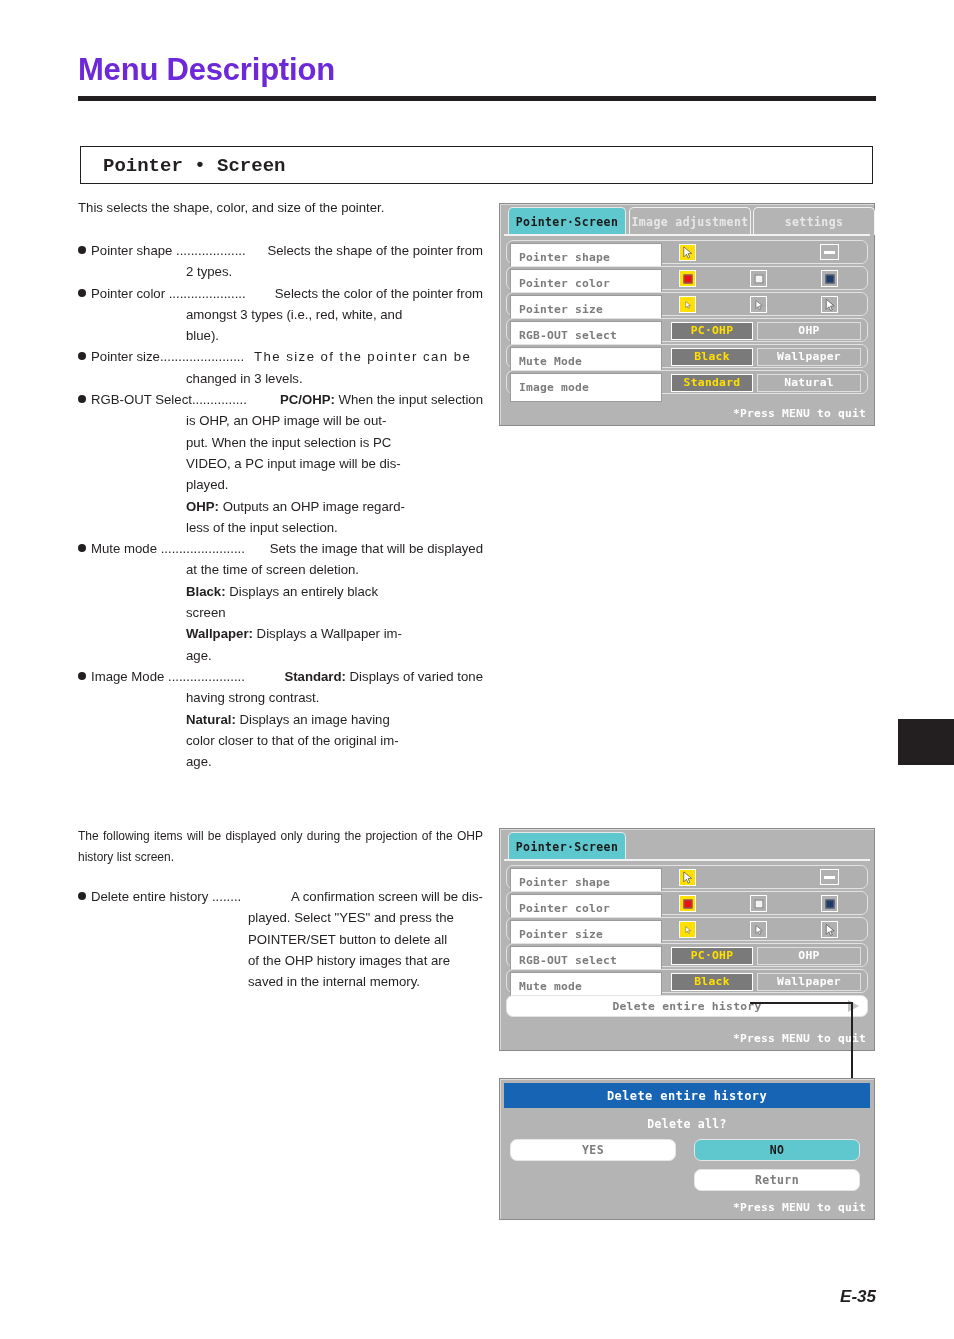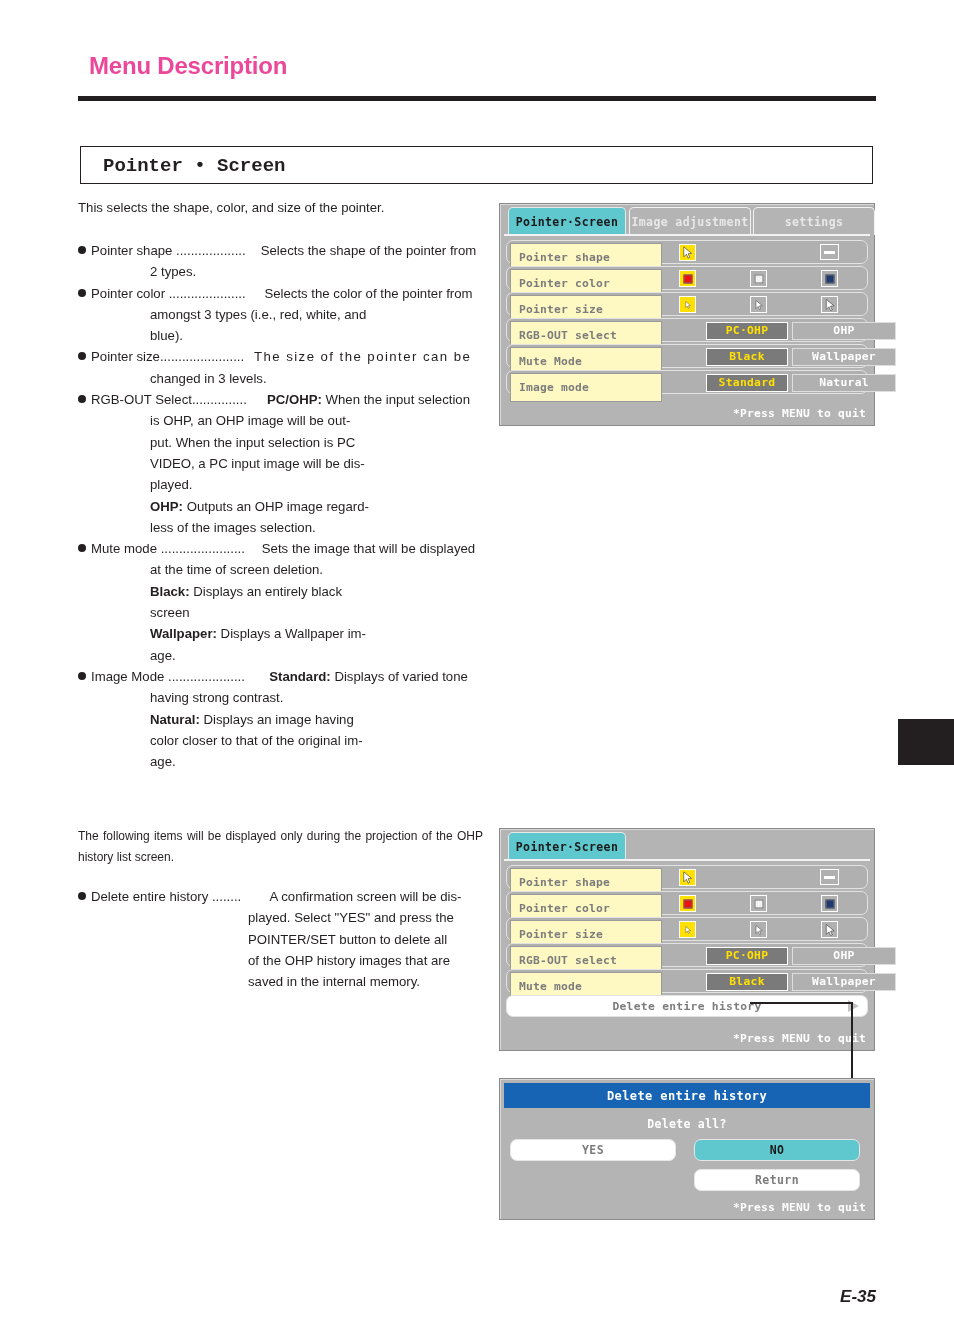--- a/index.html
+++ b/index.html
@@ -9,24 +9,23 @@
     font-family:"Liberation Sans", sans-serif;
     color:#000;
     position:relative;
     overflow:hidden;
   }
   .page{position:absolute;inset:0;}
 
   
   .chapter-title{
     position:absolute;left:78px;top:52px;
-    font-size:24px;font-weight:bold;letter-spacing:-0.2px;
+    font-size:31px;font-weight:bold;letter-spacing:-0.2px;
     font-family:"Liberation Sans", sans-serif;
-    color:#ec4899;
-    margin-left:11px;
+    color:#6d28d9;
   }
   .header-rule{
     position:absolute;left:78px;top:96px;width:798px;height:5px;
     background:#231f20;
   }
 
   
   .section-box{
     position:absolute;left:80px;top:146px;width:793px;height:38px;
     border:1.5px solid #231f20;background:#fff;box-sizing:border-box;
@@ -49,23 +48,23 @@
     font-size:13.2px;line-height:21.3px;color:#231f20;
   }
   .def-term{
     width:176px;flex:0 0 176px;white-space:nowrap;overflow:hidden;
   }
   .bullet{
     display:inline-block;width:8px;height:8px;border-radius:50%;
     background:#231f20;margin-right:5px;vertical-align:1px;
   }
   .def-desc{flex:1;text-align:justify;}
-  .def-desc.nojust{text-align:center;}
+  .def-desc.nojust{text-align:right;}
   .def-cont{
-    margin-left:72px;font-size:13.2px;line-height:21.3px;color:#231f20;
+    margin-left:108px;font-size:13.2px;line-height:21.3px;color:#231f20;
     text-align:justify;
   }
   .def-cont.nojust{text-align:left;}
   b{font-weight:bold;}
   .tracked{letter-spacing:1.45px;}
 
   .para2{
     position:absolute;left:78px;top:826px;width:405px;
     font-size:12px;line-height:21.3px;color:#231f20;text-align:justify;
   }
@@ -117,32 +116,32 @@
 
   .row{
     position:absolute;left:6px;right:6px;height:24px;
     border:1.5px solid #e2e2e2;
     border-radius:7px;
     background:#b0b0b0;
     box-sizing:border-box;
   }
   .row-label{
     position:absolute;left:3px;top:2px;width:152px;height:29px;
-    background:#fef9c3;border:1px solid #9a9a9a;
+    background:#ffffff;border:1px solid #9a9a9a;
     box-sizing:border-box;
     display:flex;align-items:center;
     padding-left:8px;
     font-size:11.3px;font-weight:bold;color:#7c7c7c;
     letter-spacing:0.2px;
   }
   .opt-btn{
     position:absolute;top:2.5px;height:18px;
     box-sizing:border-box;
     display:flex;align-items:center;justify-content:center;
-    font-size:11.3px;font-weight:bold;letter-spacing:0.3px;margin-left:35px;
+    font-size:11.3px;font-weight:bold;letter-spacing:0.3px;
   }
   .opt-btn.sel{
     background:#7a7a7a;color:#ffe000;border:1.5px solid #ffffff;
   }
   .opt-btn.unsel{
     background:#b0b0b0;color:#ffffff;border:1.5px solid #dedede;
   }
 
   
   .swatch{
@@ -242,21 +241,21 @@
       <div class="def-cont nojust">changed in 3 levels.</div>
       <div class="def-row">
         <div class="def-term"><span class="bullet"></span>RGB-OUT Select...............</div>
         <div class="def-desc nojust"><b>PC/OHP:</b> When the input selection</div>
       </div>
       <div class="def-cont nojust">is OHP, an OHP image will be out-</div>
       <div class="def-cont nojust">put. When the input selection is PC</div>
       <div class="def-cont nojust">VIDEO, a PC input image will be dis-</div>
       <div class="def-cont nojust">played.</div>
       <div class="def-cont nojust"><b>OHP:</b> Outputs an OHP image regard-</div>
-      <div class="def-cont nojust">less of the images selection.</div>
+      <div class="def-cont nojust">less of the input selection.</div>
       <div class="def-row">
         <div class="def-term"><span class="bullet"></span>Mute mode .......................</div>
         <div class="def-desc nojust">Sets the image that will be displayed</div>
       </div>
       <div class="def-cont nojust">at the time of screen deletion.</div>
       <div class="def-cont nojust"><b>Black:</b> Displays an entirely black</div>
       <div class="def-cont nojust">screen</div>
       <div class="def-cont nojust"><b>Wallpaper:</b> Displays a Wallpaper im-</div>
       <div class="def-cont nojust">age.</div>
       <div class="def-row">

